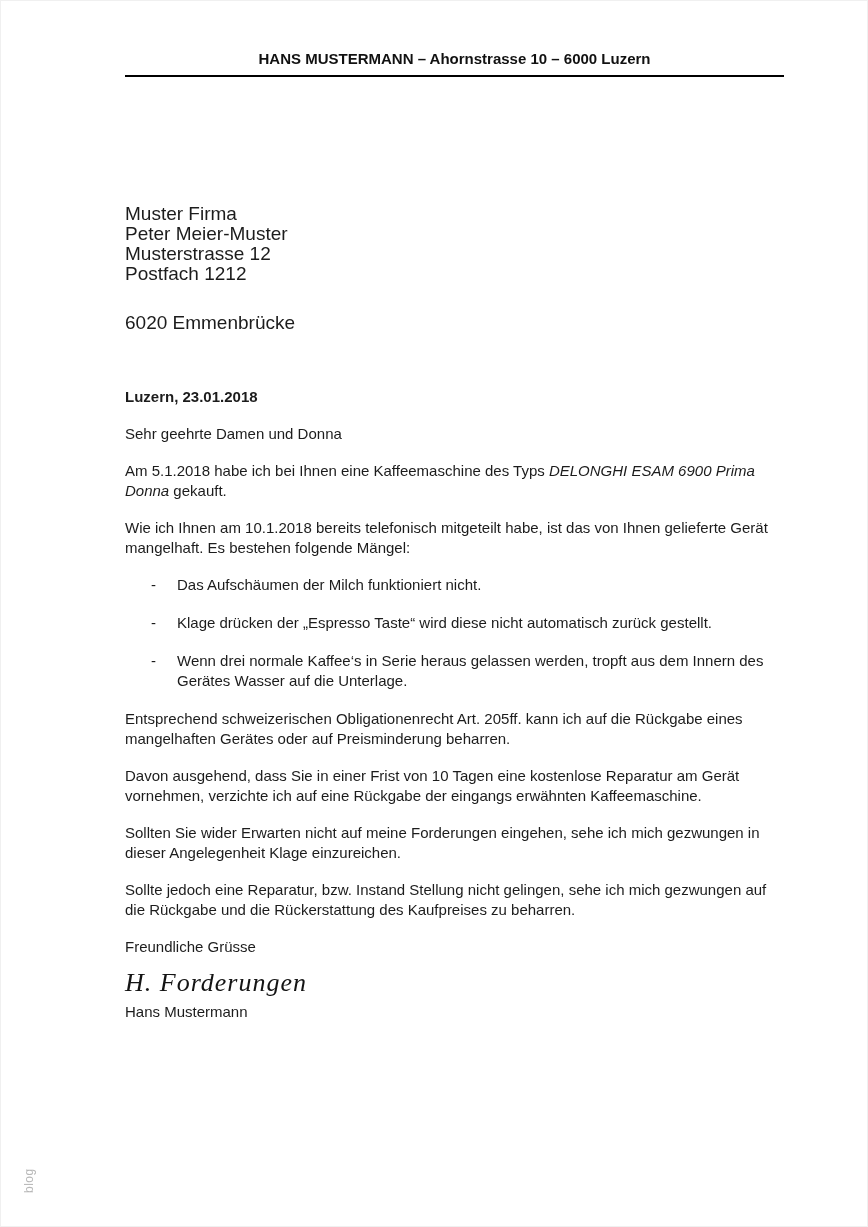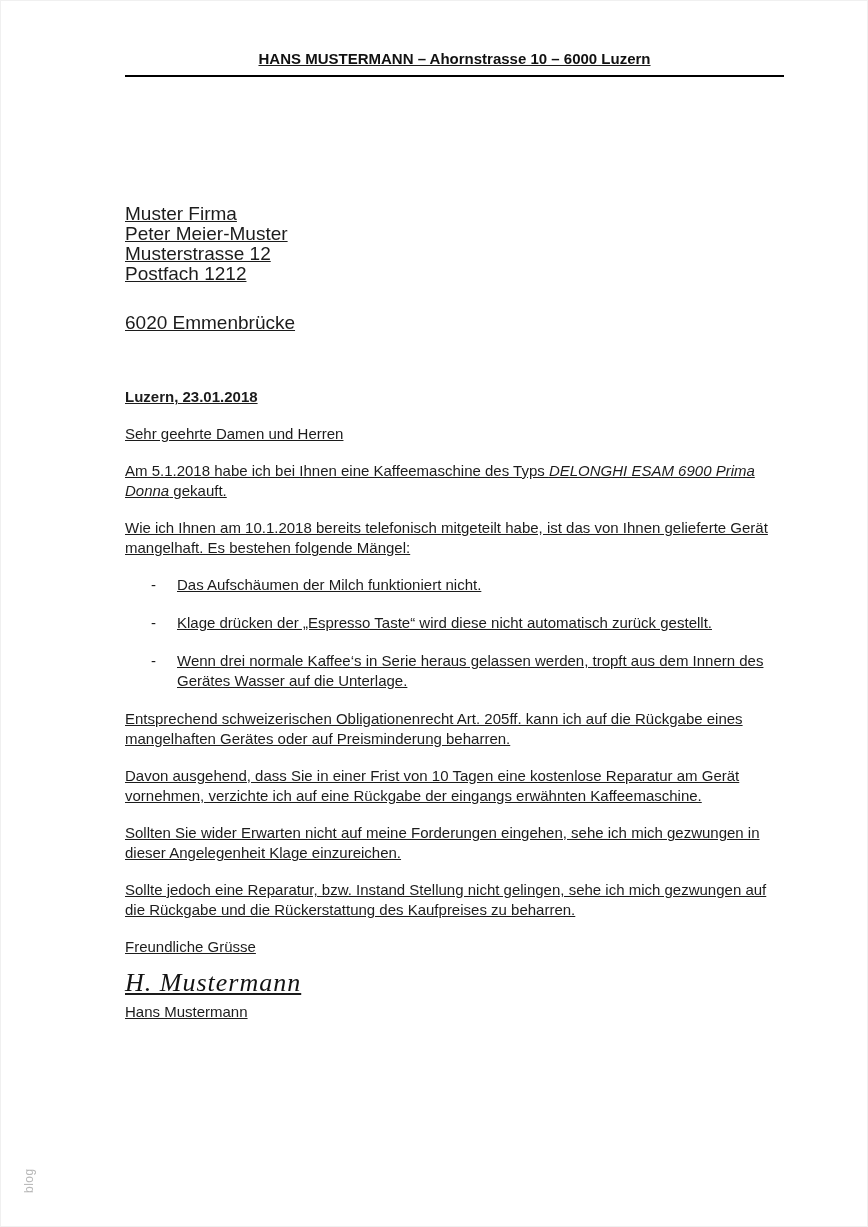--- a/index.html
+++ b/index.html
@@ -11,21 +11,20 @@
     color: #1c1c1c;
     position: relative;
     overflow: hidden;
   }
   .page {
     position: absolute;
     inset: 0;
     padding: 48px 83px 16px 124px;
     background: #ffffff;
     border: 1px solid #f0f0f0;
-    text-decoration: underline;
   }
   .letterhead-text {
     text-align: center;
     font-weight: bold;
     font-size: 15px;
     line-height: 19px;
     color: #111;
   }
   .letterhead-rule {
     border: none;
@@ -114,21 +113,21 @@
     <div>Muster Firma</div>
     <div>Peter Meier-Muster</div>
     <div>Musterstrasse 12</div>
     <div>Postfach 1212</div>
     <div class="recipient-city">6020 Emmenbrücke</div>
   </div>
 
   <div class="date">Luzern, 23.01.2018</div>
 
 
-  <p class="body-par salutation">Sehr geehrte Damen und Herren</p>
+  <p class="body-par salutation">Sehr geehrte Damen und Donna</p>
 
   <p class="body-par"><span>Am 5.1.2018 habe ich bei Ihnen eine Kaffeemaschine des Typs </span><em class="product">DELONGHI ESAM 6900 Prima Donna</em><span> gekauft.</span></p>
 
   <p class="body-par">Wie ich Ihnen am 10.1.2018 bereits telefonisch mitgeteilt habe, ist das von Ihnen gelieferte Gerät mangelhaft. Es bestehen folgende Mängel:</p>
 
   <ul class="defects">
     <li><span class="dash">-</span><span>Das Aufschäumen der Milch funktioniert nicht.</span></li>
     <li><span class="dash">-</span><span>Klage drücken der „Espresso Taste“ wird diese nicht automatisch zurück gestellt.</span></li>
     <li><span class="dash">-</span><span>Wenn drei normale Kaffee‘s in Serie heraus gelassen werden, tropft aus dem Innern des Gerätes Wasser auf die Unterlage.</span></li>
   </ul>
@@ -136,19 +135,19 @@
   <p class="body-par">Entsprechend schweizerischen Obligationenrecht Art. 205ff. kann ich auf die Rückgabe eines mangelhaften Gerätes oder auf Preisminderung beharren.</p>
 
   <p class="body-par">Davon ausgehend, dass Sie in einer Frist von 10 Tagen eine kostenlose Reparatur am Gerät vornehmen, verzichte ich auf eine Rückgabe der eingangs erwähnten Kaffeemaschine.</p>
 
   <p class="body-par">Sollten Sie wider Erwarten nicht auf meine Forderungen eingehen, sehe ich mich gezwungen in dieser Angelegenheit Klage einzureichen.</p>
 
   <p class="body-par">Sollte jedoch eine Reparatur, bzw. Instand Stellung  nicht gelingen, sehe ich mich gezwungen auf die Rückgabe und die Rückerstattung des Kaufpreises zu beharren.</p>
 
   <p class="body-par closing">Freundliche Grüsse</p>
 
-  <div class="signature">H. Mustermann</div>
+  <div class="signature">H. Forderungen</div>
 
   <div class="sender-name">Hans Mustermann</div>
 
 </div>
 
 <div class="watermark">blog</div>
 
 </body></html>

